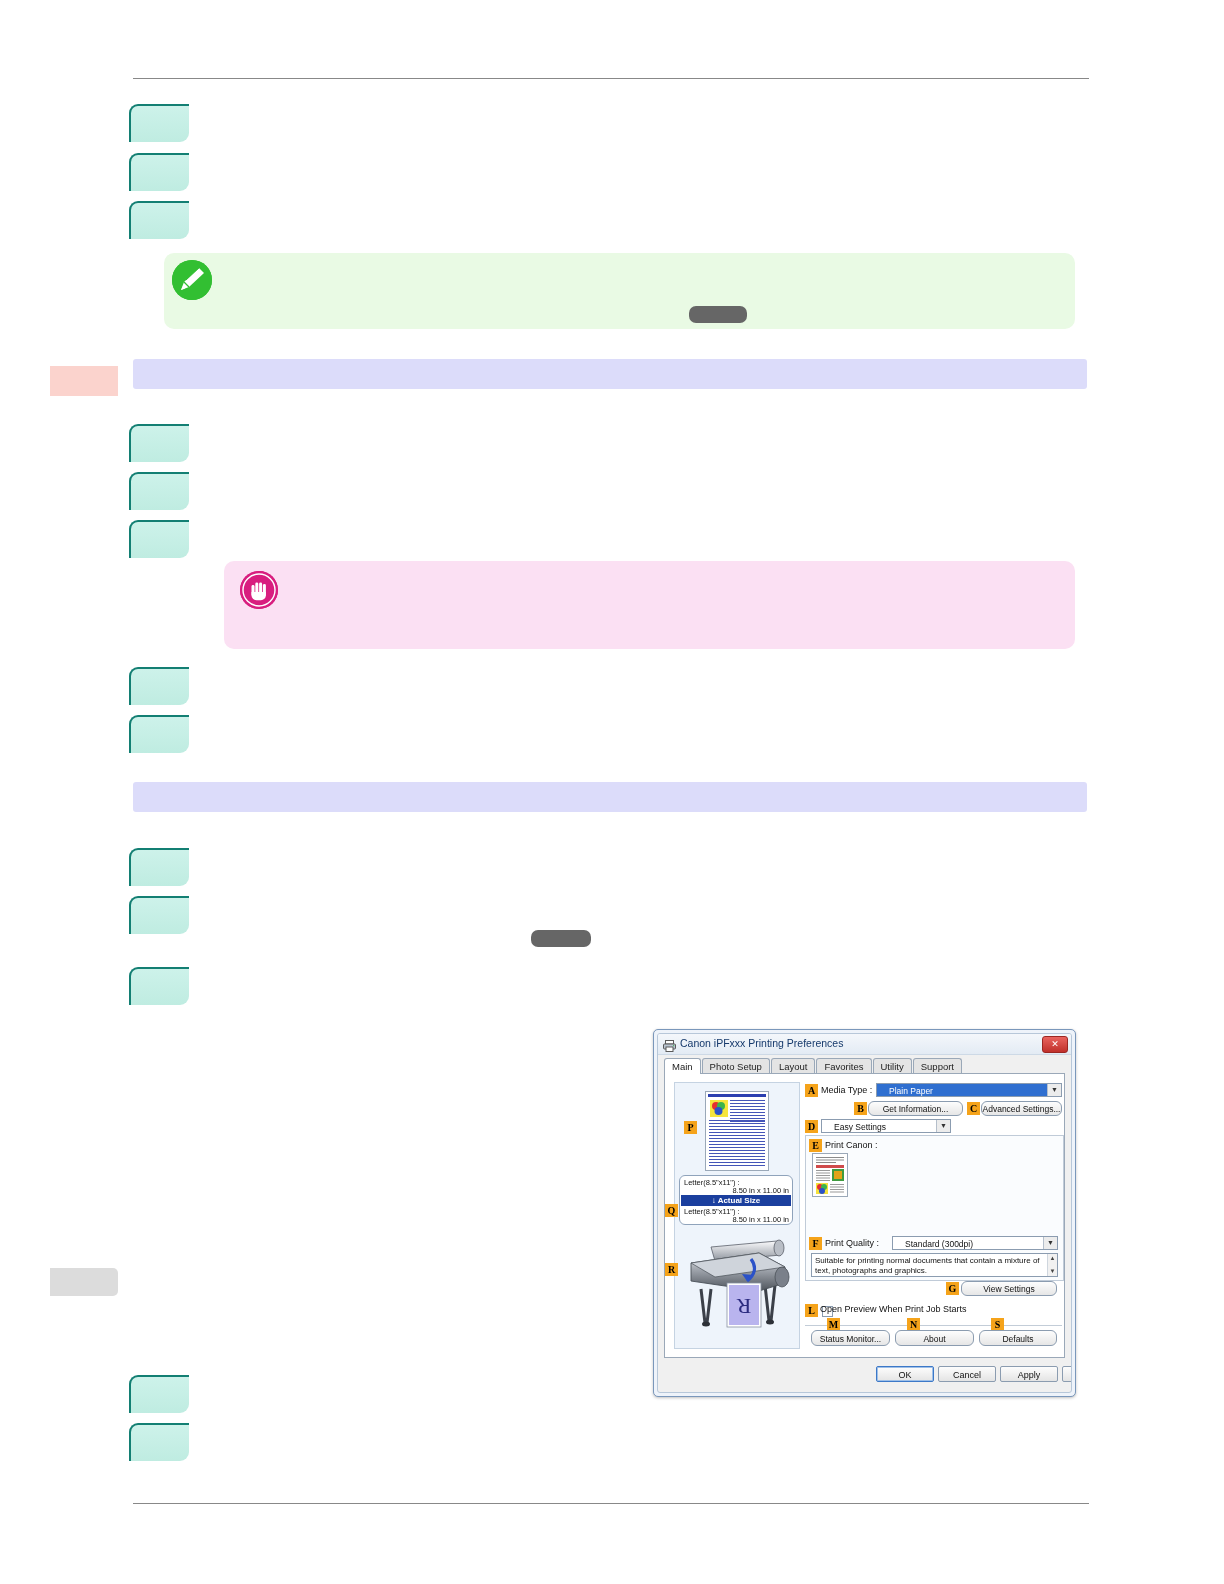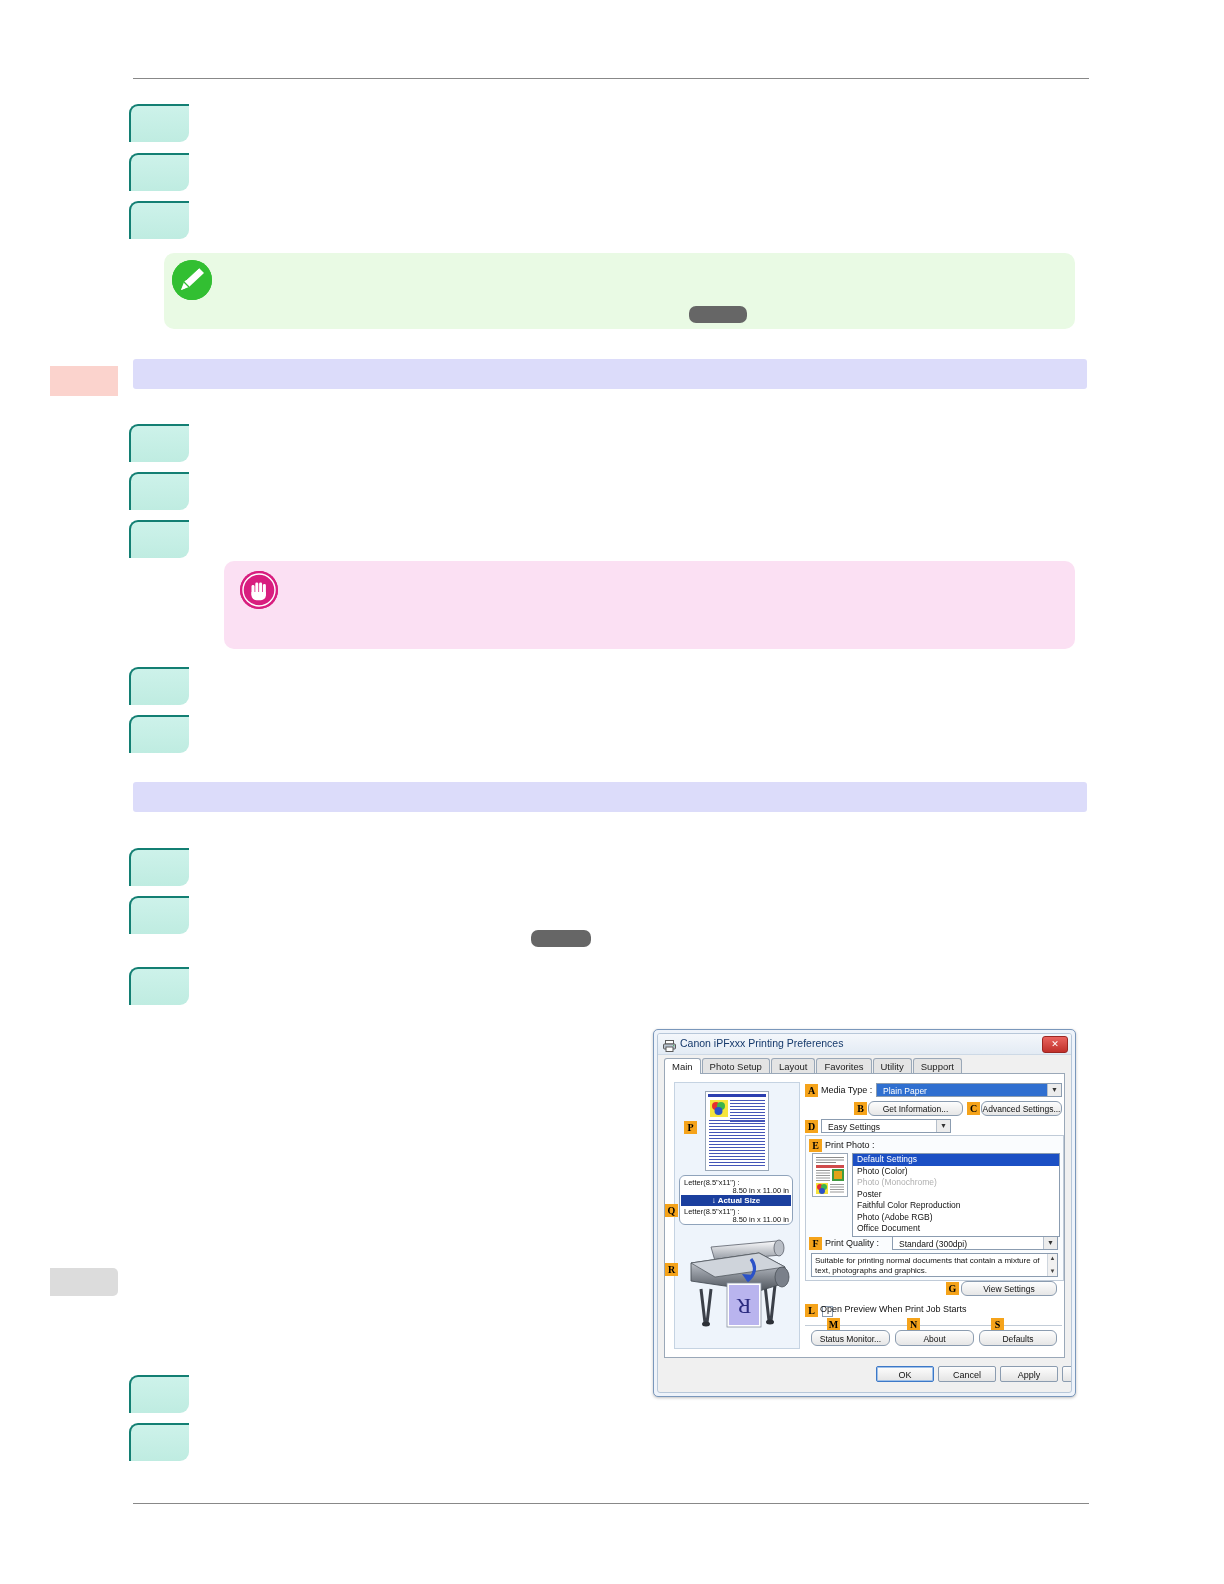--- a/index.html
+++ b/index.html
@@ -79,21 +79,21 @@
   .printer{position:absolute;left:6px;top:150px;width:112px;height:96px;}
 
   
   .setcol{position:absolute;left:140px;top:8px;right:8px;bottom:8px;}
   .badge{display:inline-block;width:13px;height:13px;background:#f5a31a;color:#000;
        font-size:10px;font-weight:bold;line-height:13px;text-align:center;
        font-family:"Liberation Serif",serif;vertical-align:middle;}
   .badge.abs{position:absolute;}
   .flabel{position:absolute;font-size:9px;color:#111;}
   .combo{position:absolute;height:14px;border:1px solid #8b9cb0;background:#fff;font-size:8.5px;
-       line-height:14px;padding-left:6px;box-sizing:border-box;color:#111;}
+       line-height:14px;padding-left:12px;box-sizing:border-box;color:#111;}
   .combo.sel{background:#2f6fd0;color:#fff;}
   .combo .arw{position:absolute;right:0;top:0;width:13px;height:12px;
        background:#ececec;border-left:1px solid #b5bfcb;text-align:center;line-height:12px;font-size:7px;color:#333;}
   .btn{position:absolute;height:15px;border:1px solid #8b9cb0;border-radius:6px;
        background:linear-gradient(180deg,#fdfdfd 0%,#e6e6e6 100%);
        font-size:8.5px;line-height:15px;text-align:center;color:#111;box-sizing:border-box;}
   .grpbox{position:absolute;border:1px solid #c0cbd8;background:#fafcfe;}
   .listbox{position:absolute;border:1px solid #8b9cb0;background:#fff;overflow:hidden;}
   .li{font-size:8.5px;line-height:11.5px;padding-left:4px;color:#111;white-space:nowrap;}
   .li.sel{background:#1b4fc4;color:#fff;}
@@ -308,21 +308,21 @@
 
       <span class="badge abs" style="left:0;top:38px">D</span>
       <div class="combo" style="left:16px;top:37px;width:130px">
         <span>Easy Settings</span>
         <span class="arw">▼</span>
       </div>
 
       <div class="grpbox" style="left:0;top:53px;width:257px;height:144px">
 
         <span class="badge abs" style="left:3px;top:3px">E</span>
-        <span class="flabel" style="left:19px;top:4px">Print Photo :</span>
+        <span class="flabel" style="left:19px;top:4px">Print Canon :</span>
 
         <div class="thumb" style="top:17px">
           <svg width="34" height="42" viewBox="0 0 34 42" aria-hidden="true">
             <rect width="34" height="42" fill="#fff"></rect>
             <g fill="#8b8b8b">
               <rect x="3" y="3" width="28" height="1"></rect>
                   <rect x="3" y="5.5" width="28" height="1"></rect>
               <rect x="3" y="8" width="20" height="1"></rect>
             </g>
             <rect x="3" y="11" width="28" height="3" fill="#d04b4b"></rect>
@@ -341,29 +341,20 @@
             <circle cx="9" cy="37" r="3" fill="#2b52c8"></circle>
             <g fill="#9a9a9a">
               <rect x="17" y="30" width="14" height="1"></rect>
                   <rect x="17" y="32.5" width="14" height="1"></rect>
               <rect x="17" y="35" width="14" height="1"></rect>
                   <rect x="17" y="37.5" width="14" height="1"></rect>
             </g>
           </svg>
         </div>
 
-        <div class="listbox" style="left:46px;top:17px;width:206px;height:82px">
-          <div class="li sel">Default Settings</div>
-          <div class="li">Photo (Color)</div>
-          <div class="li dis">Photo (Monochrome)</div>
-          <div class="li">Poster</div>
-          <div class="li">Faithful Color Reproduction</div>
-          <div class="li">Photo (Adobe RGB)</div>
-          <div class="li">Office Document</div>
-        </div>
 
         <span class="badge abs" style="left:3px;top:101px">F</span>
         <span class="flabel" style="left:19px;top:102px">Print Quality :</span>
         <div class="combo" style="left:86px;top:100px;width:166px">
           <span>Standard (300dpi)</span>
           <span class="arw">▼</span>
         </div>
 
         <div class="desc" style="left:5px;top:117px;width:247px;height:24px">
           <span>Suitable for printing normal documents that contain a mixture of text, photographs and graphics.</span>

